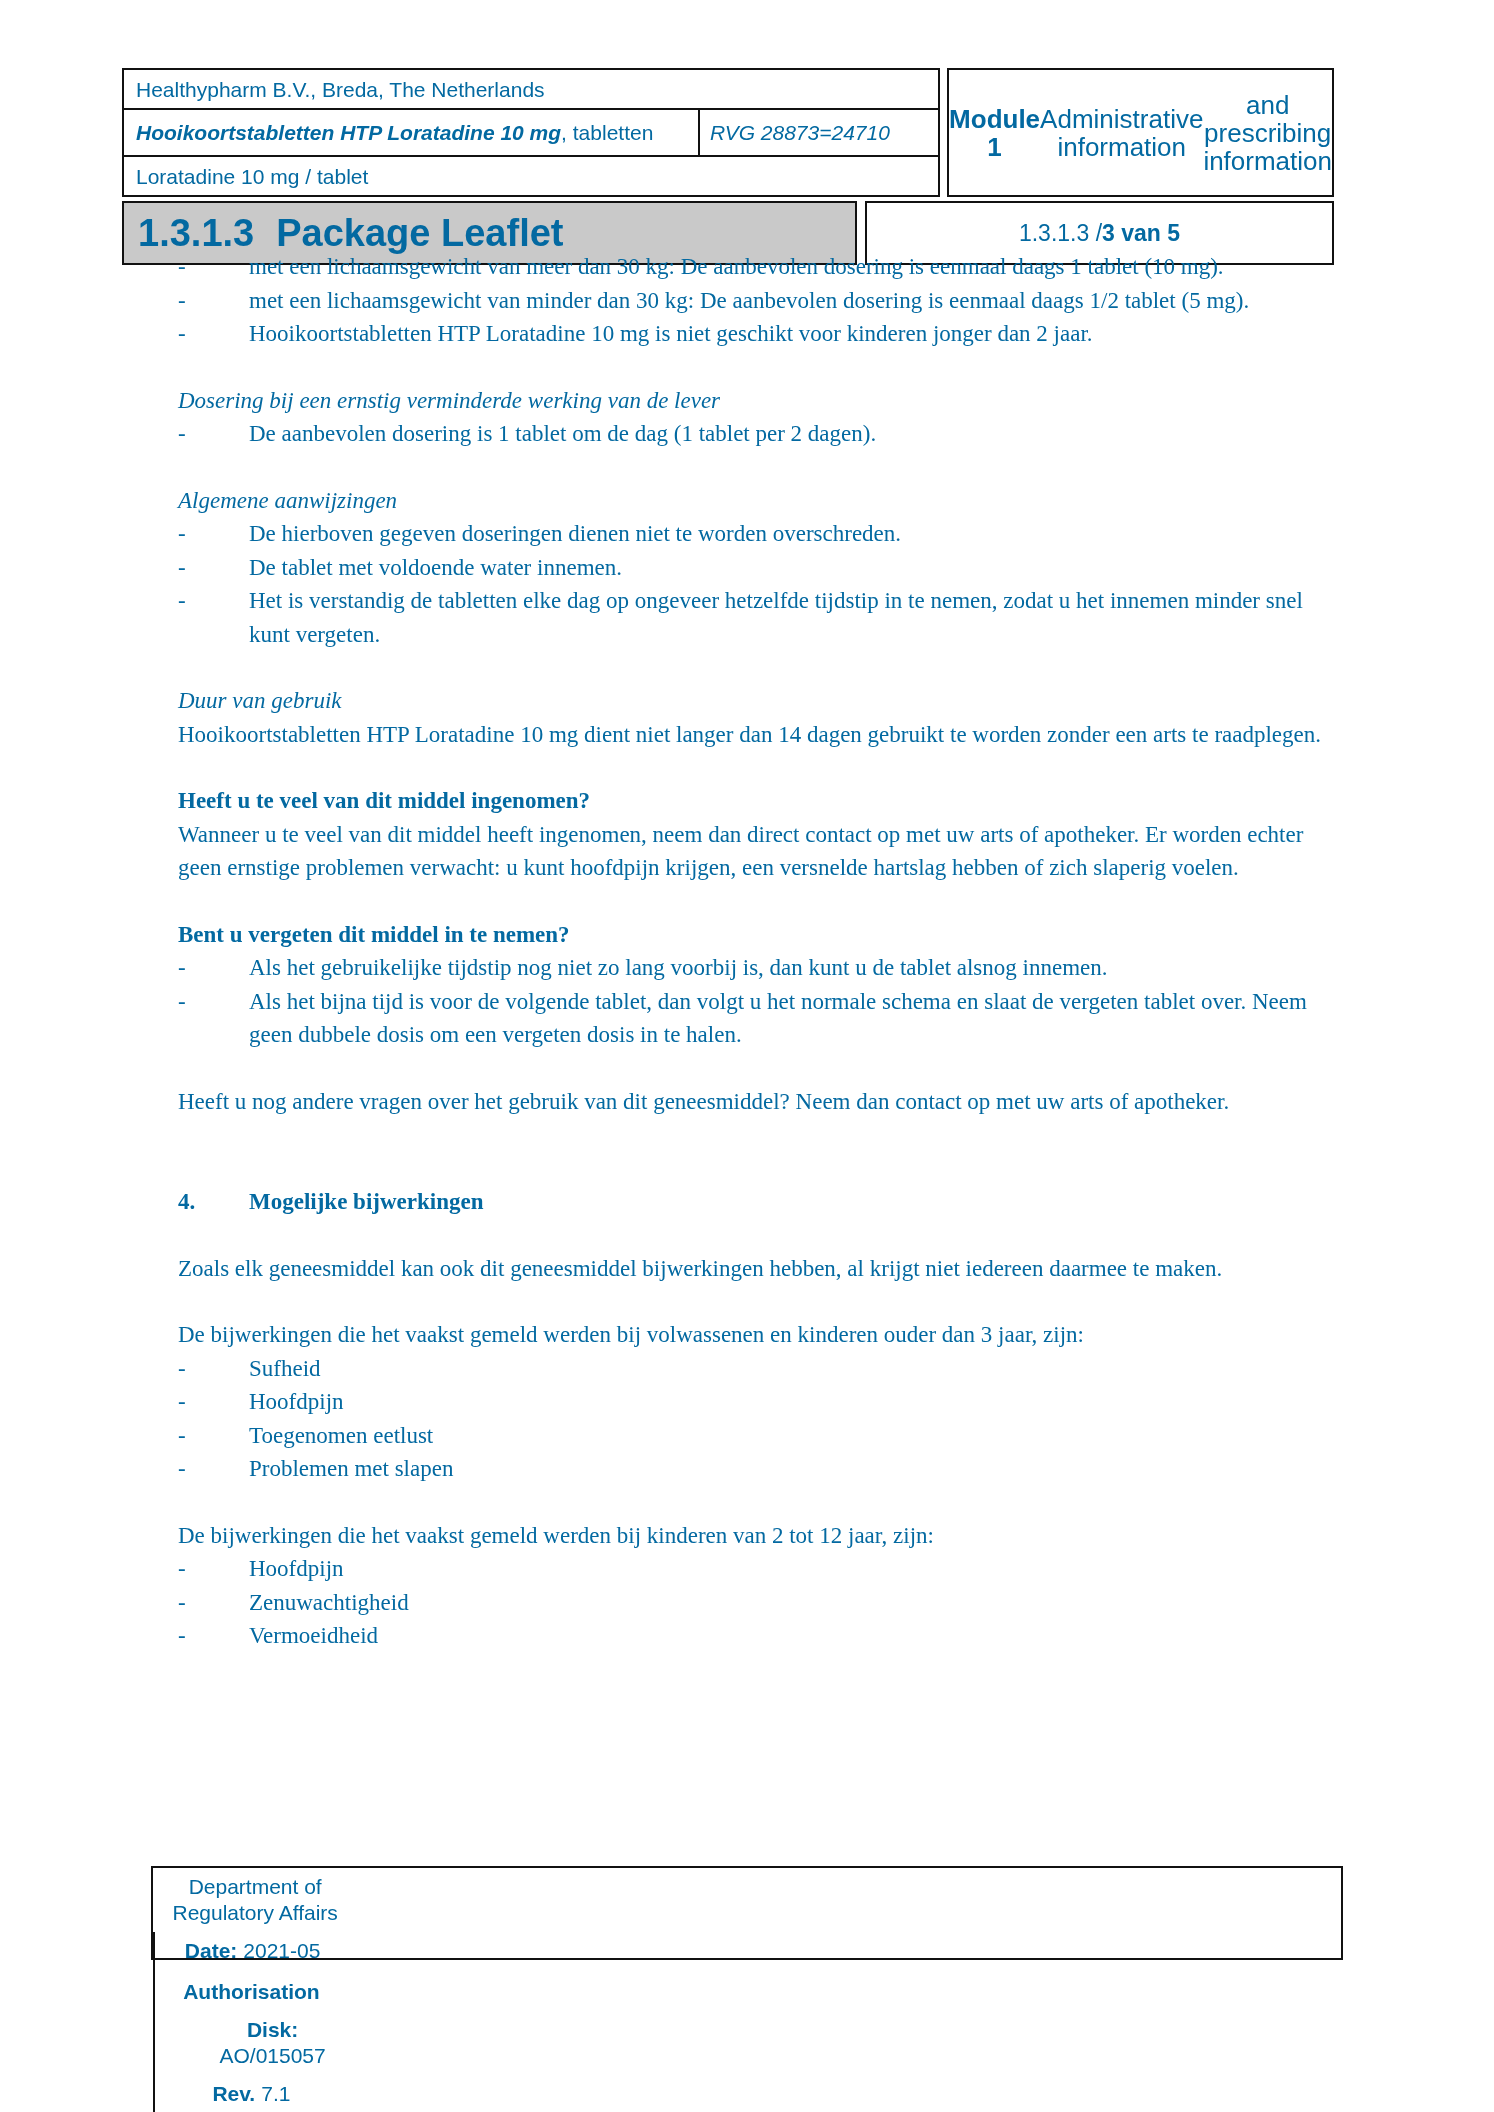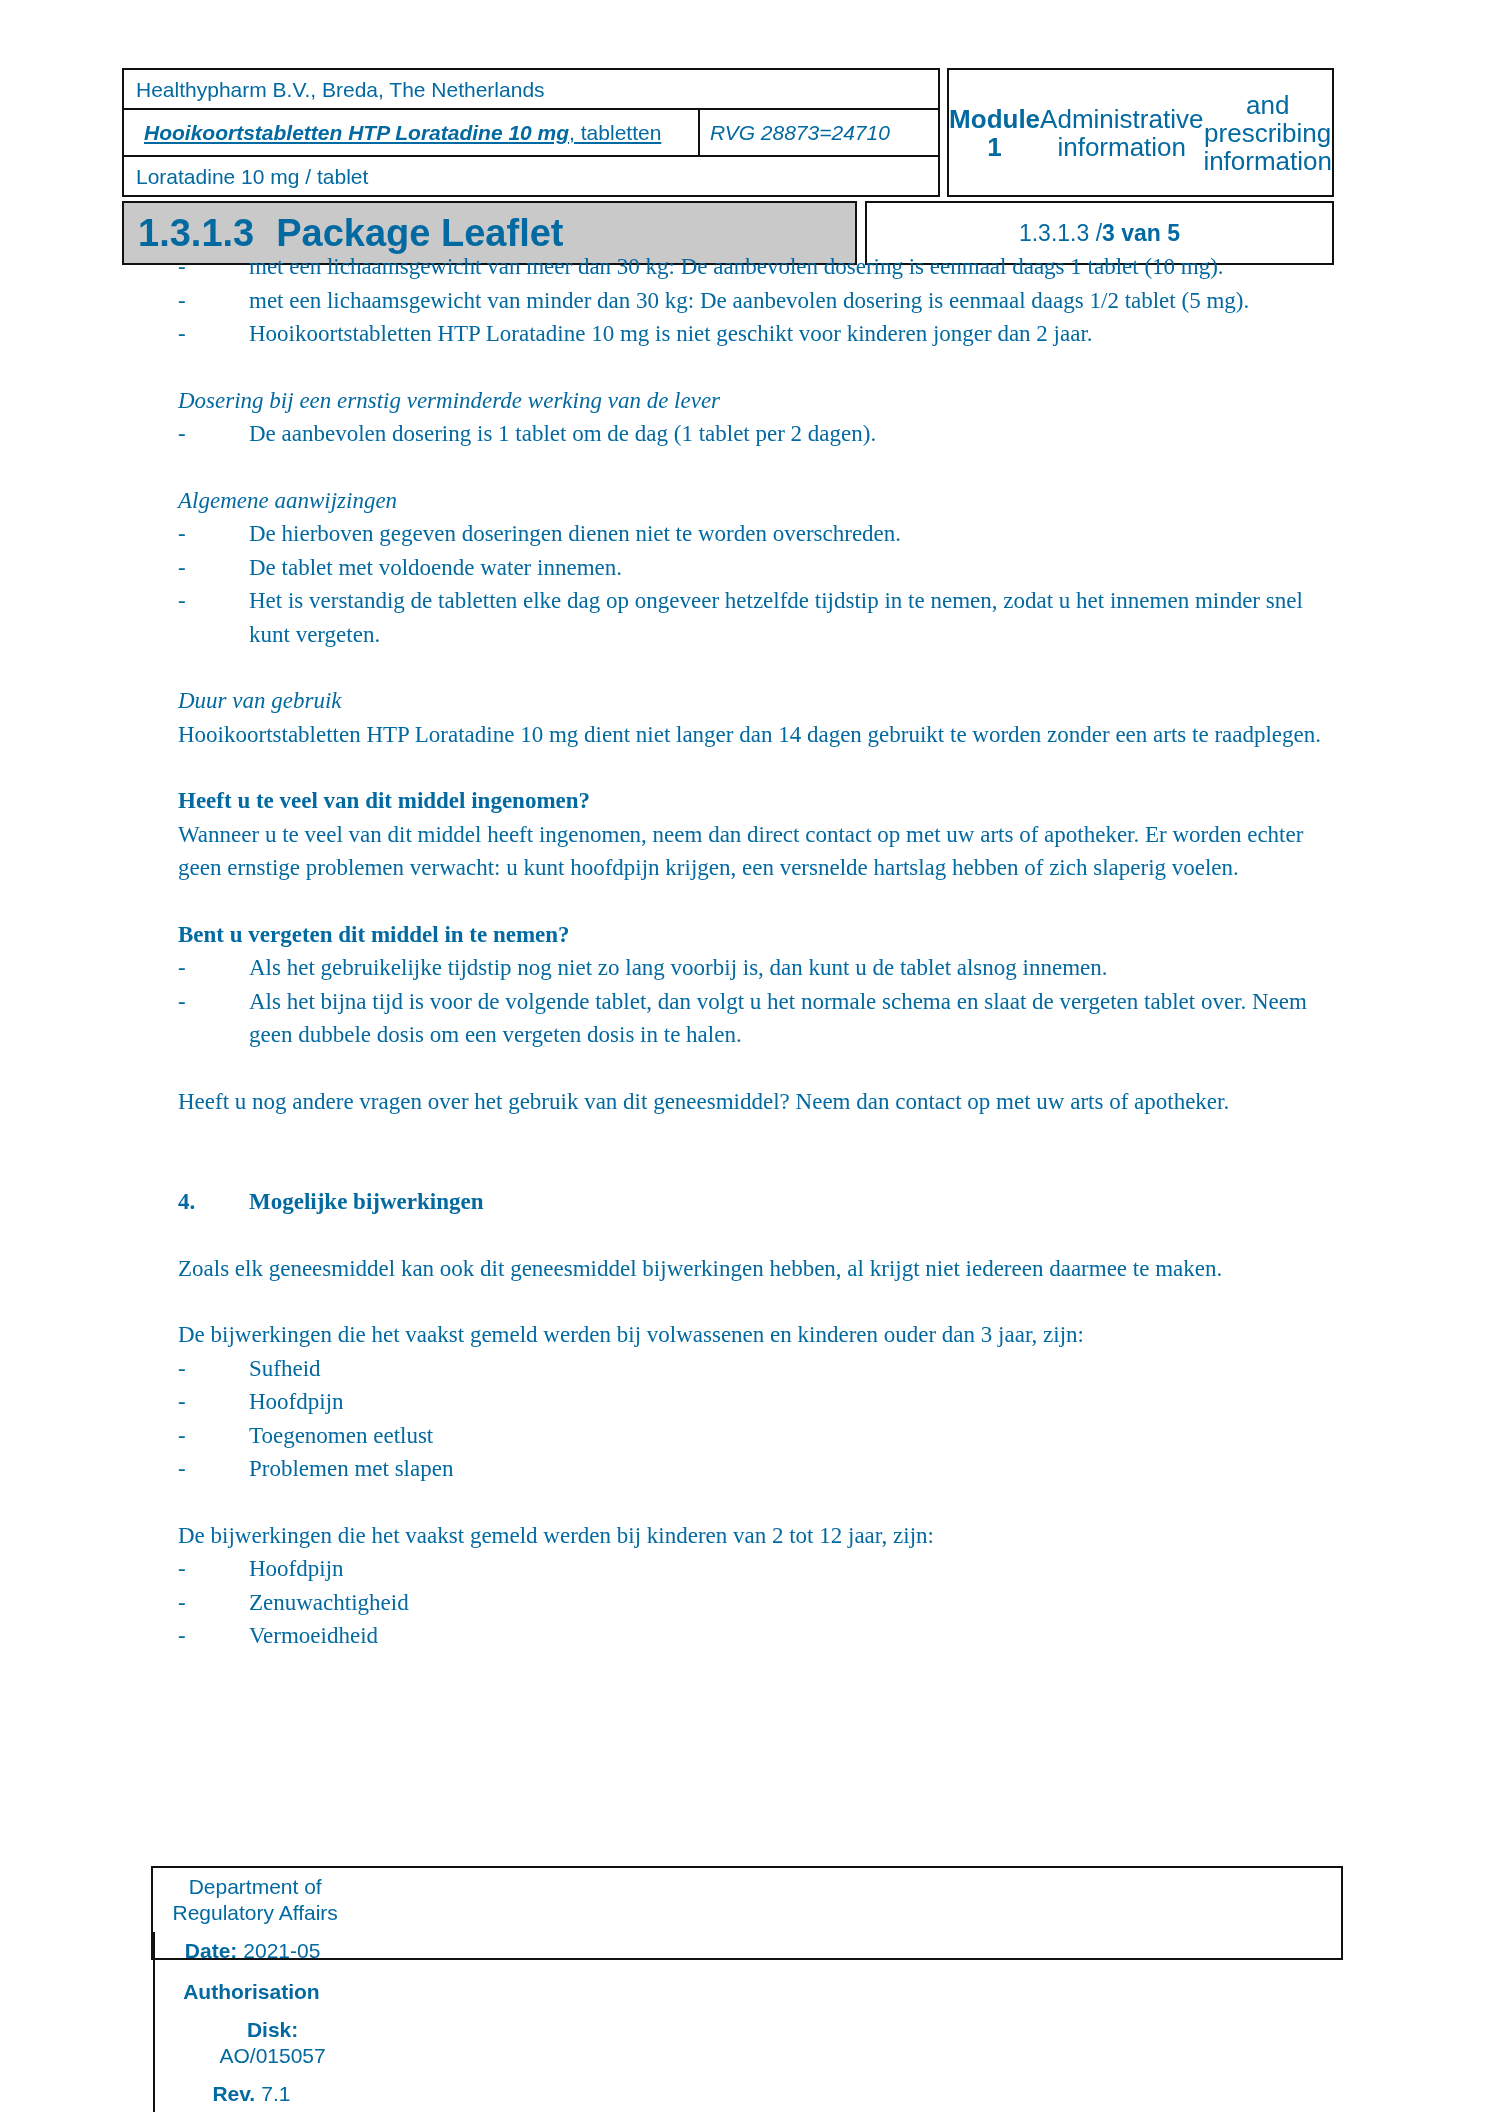--- a/index.html
+++ b/index.html
@@ -17,21 +17,21 @@
   .hdr-left{width:905px;border:2px solid #111;box-sizing:border-box;background:#fff;}
   .hdr-gap{width:8px;}
   .hdr-right{
     flex:1;border:2px solid #111;box-sizing:border-box;
     display:flex;flex-direction:row;justify-content:center;align-items:center;
     text-align:center;font-size:26px;line-height:28px;
   }
   .hdr-row1,.hdr-row3{padding:7px 12px 6px 12px;font-size:21px;line-height:25px;}
   .hdr-row1{border-bottom:2px solid #111;}
   .hdr-row2{display:flex;border-bottom:2px solid #111;font-size:21px;}
-  .hdr-prod{flex:1;padding:10px 20px;line-height:25px;text-decoration:underline;}
+  .hdr-prod{flex:1;padding:10px 12px;line-height:25px;}
   .hdr-prod .prod-name{font-weight:bold;font-style:italic;}
   .hdr-rvg{
     width:240px;box-sizing:border-box;border-left:2px solid #111;
     padding:10px 10px;font-style:italic;line-height:25px;
   }
   .module-title{font-weight:bold;}
   
   .bar-row{display:flex;margin-top:4px;}
   .bar-left{
     width:735px;box-sizing:border-box;border:2px solid #111;

